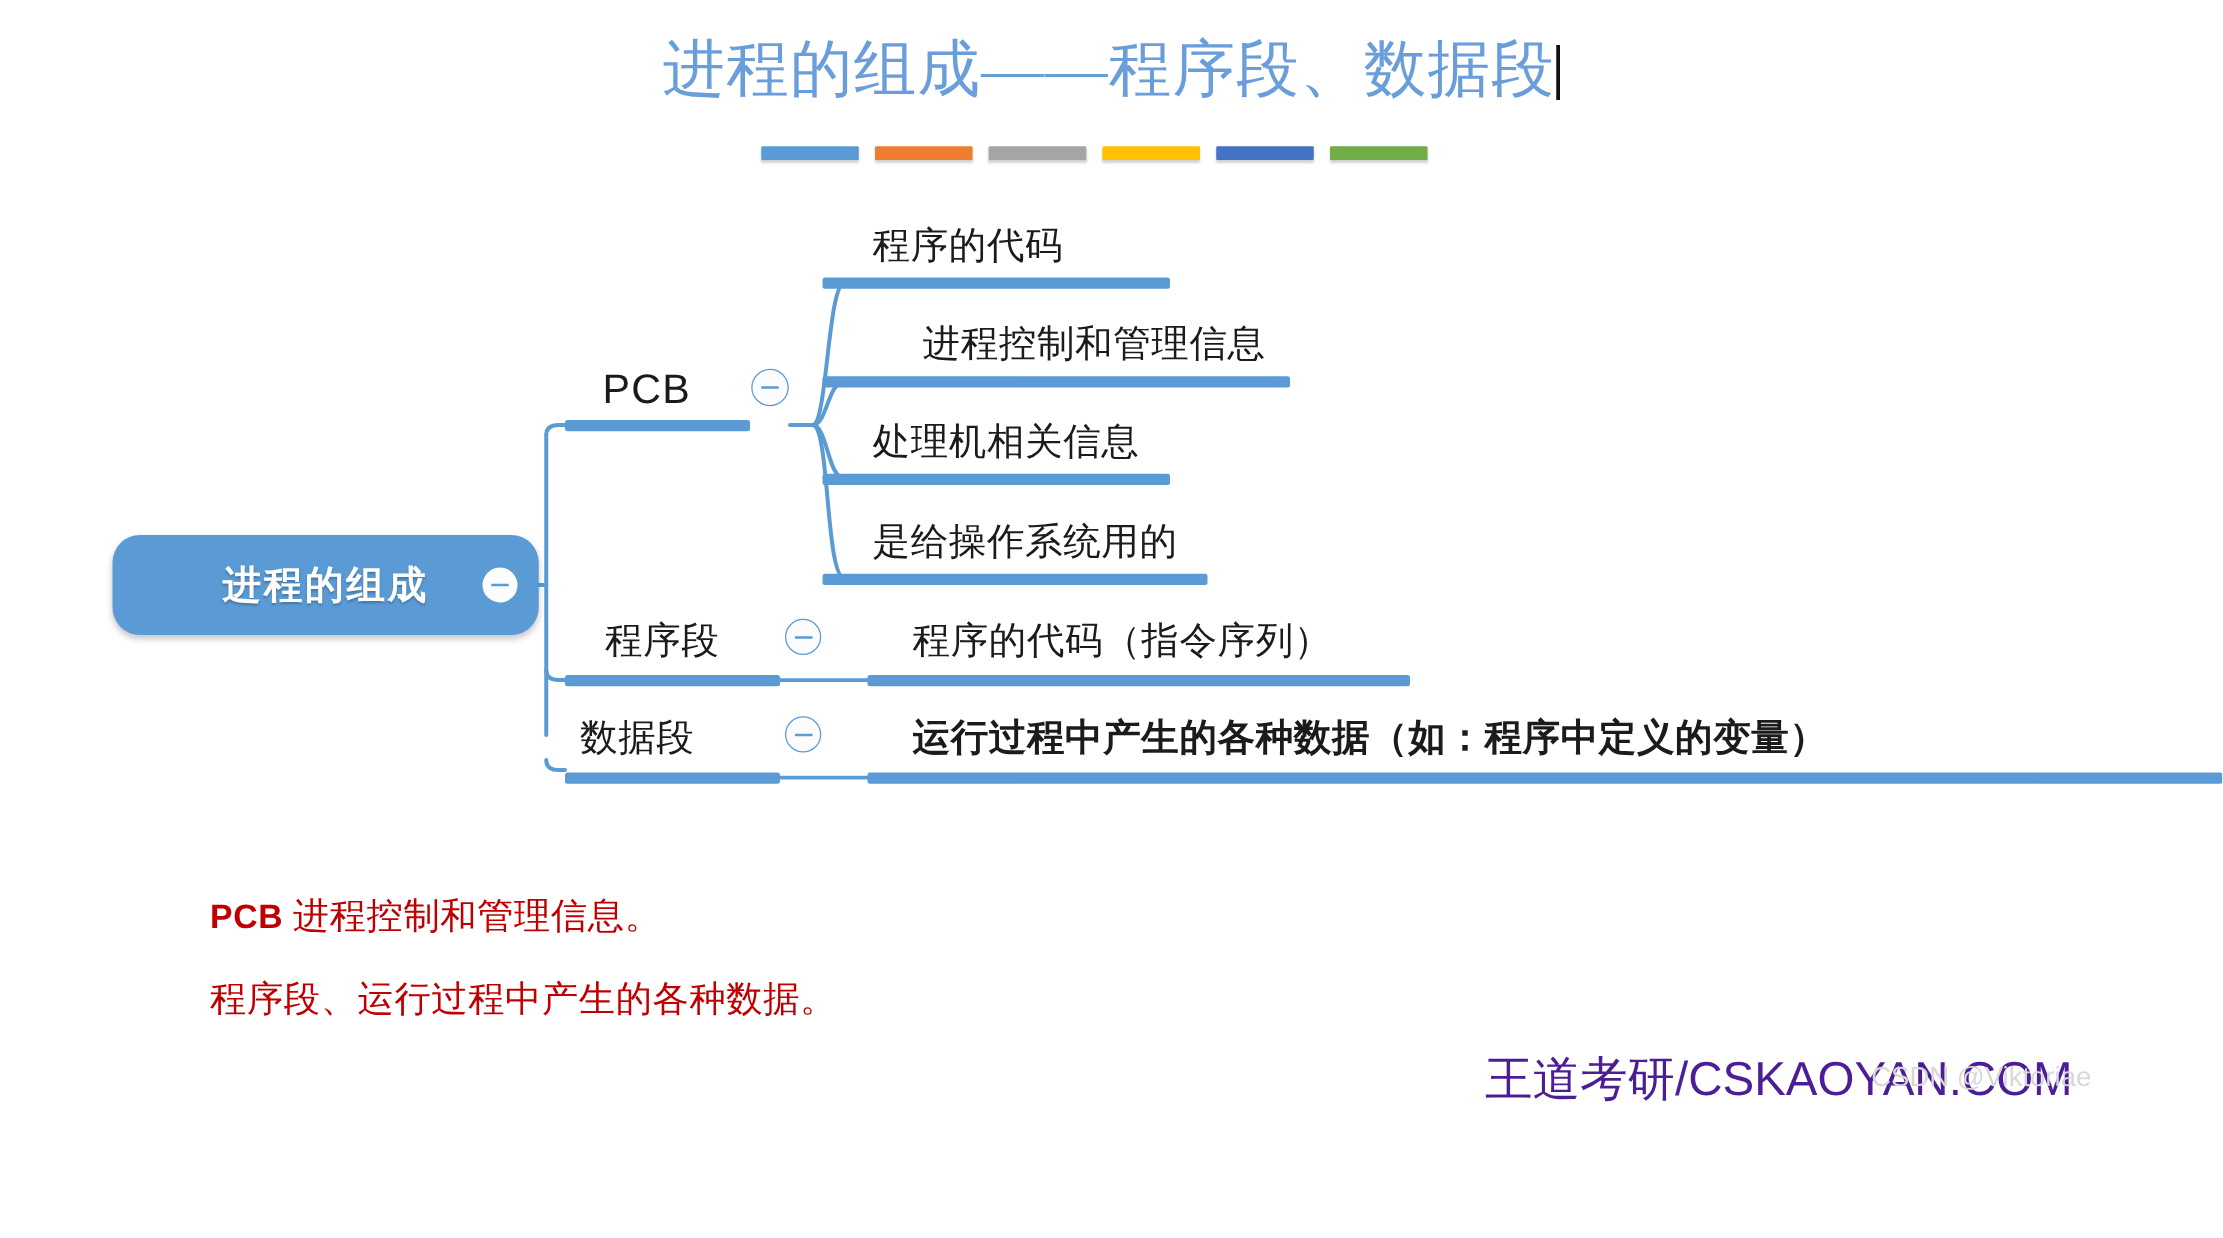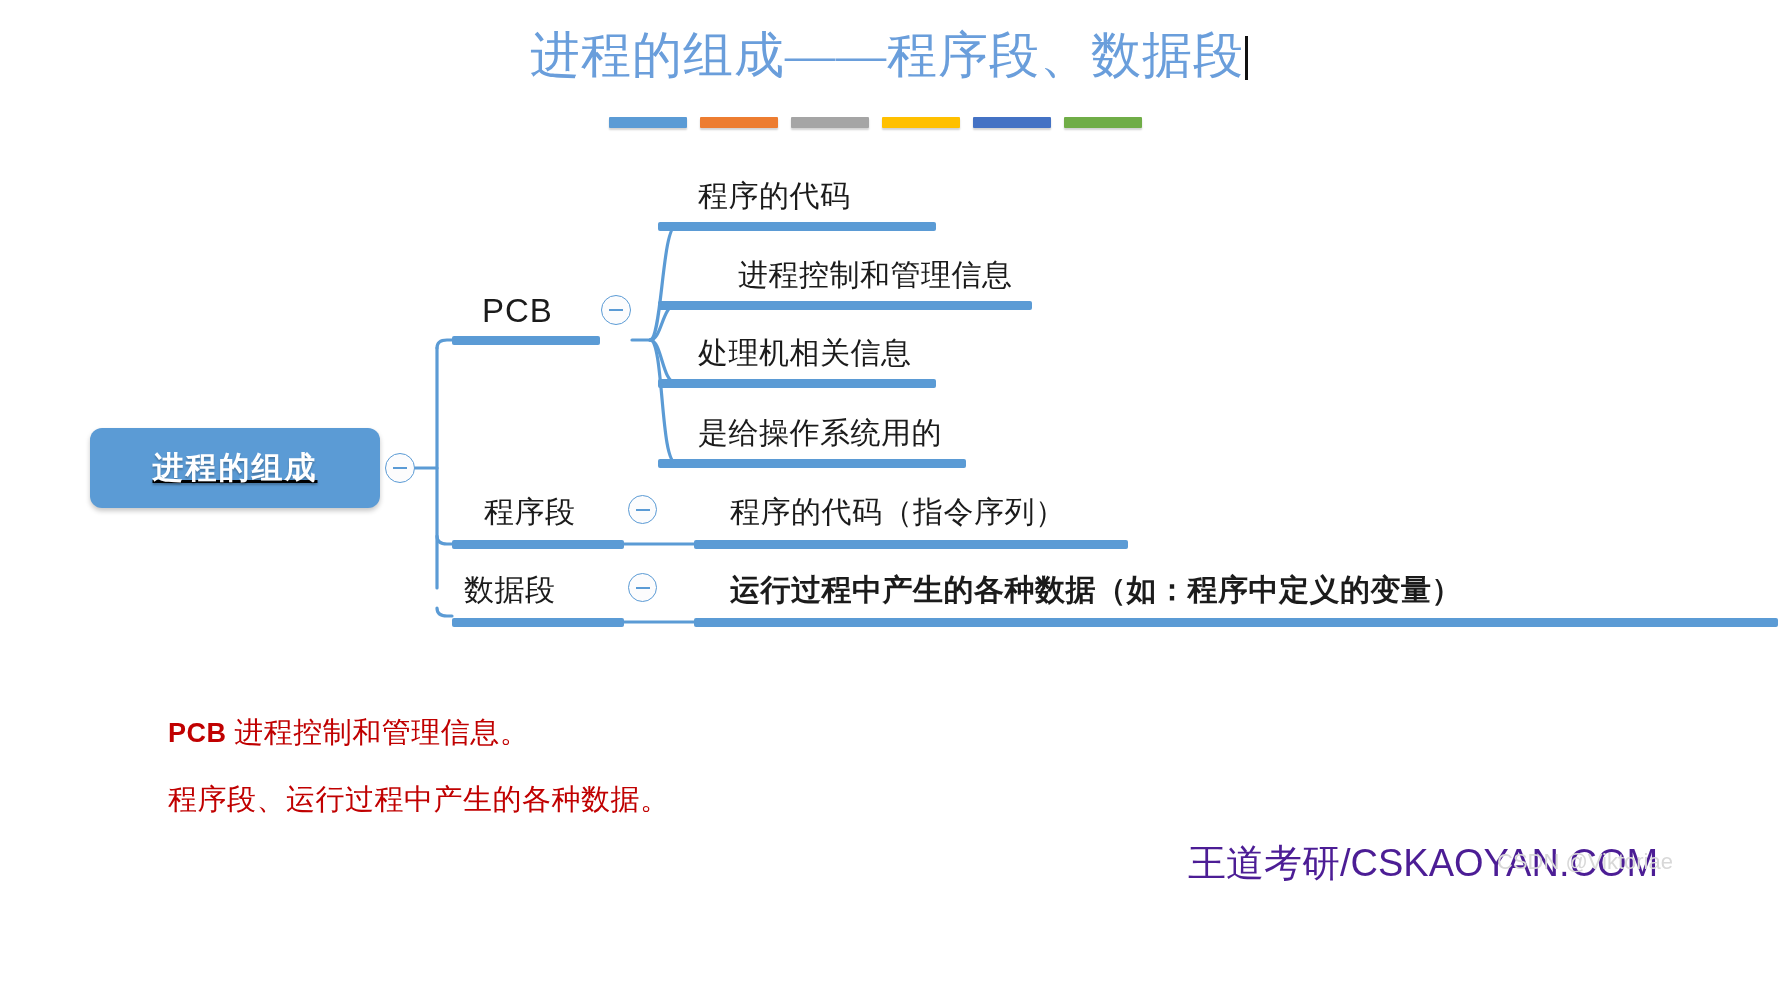--- a/index.html
+++ b/index.html
@@ -78,29 +78,28 @@
     font-family: "Liberation Sans", "DejaVu Sans", sans-serif;
     font-size: 33px;
     letter-spacing: 1px;
   }
 
   
   #root-node {
     position: absolute;
     left: 90px;
     top: 428px;
-    width: 290px;
+    width: 341px;
     height: 80px;
     background: #5b9bd5;
-    border-radius: 12px;
+    border-radius: 22px;
     box-shadow: 0 3px 5px rgba(0,0,0,0.22);
     display: flex;
     align-items: center;
     justify-content: center;
-    text-decoration: underline;
   }
   #root-node-label {
     color: #ffffff;
     font-family: "DejaVu Sans", "Liberation Sans", sans-serif;
     font-size: 31px;
     font-weight: bold;
     letter-spacing: 2px;
     text-shadow: 0 2px 2px rgba(0,0,0,0.25);
   }
 

